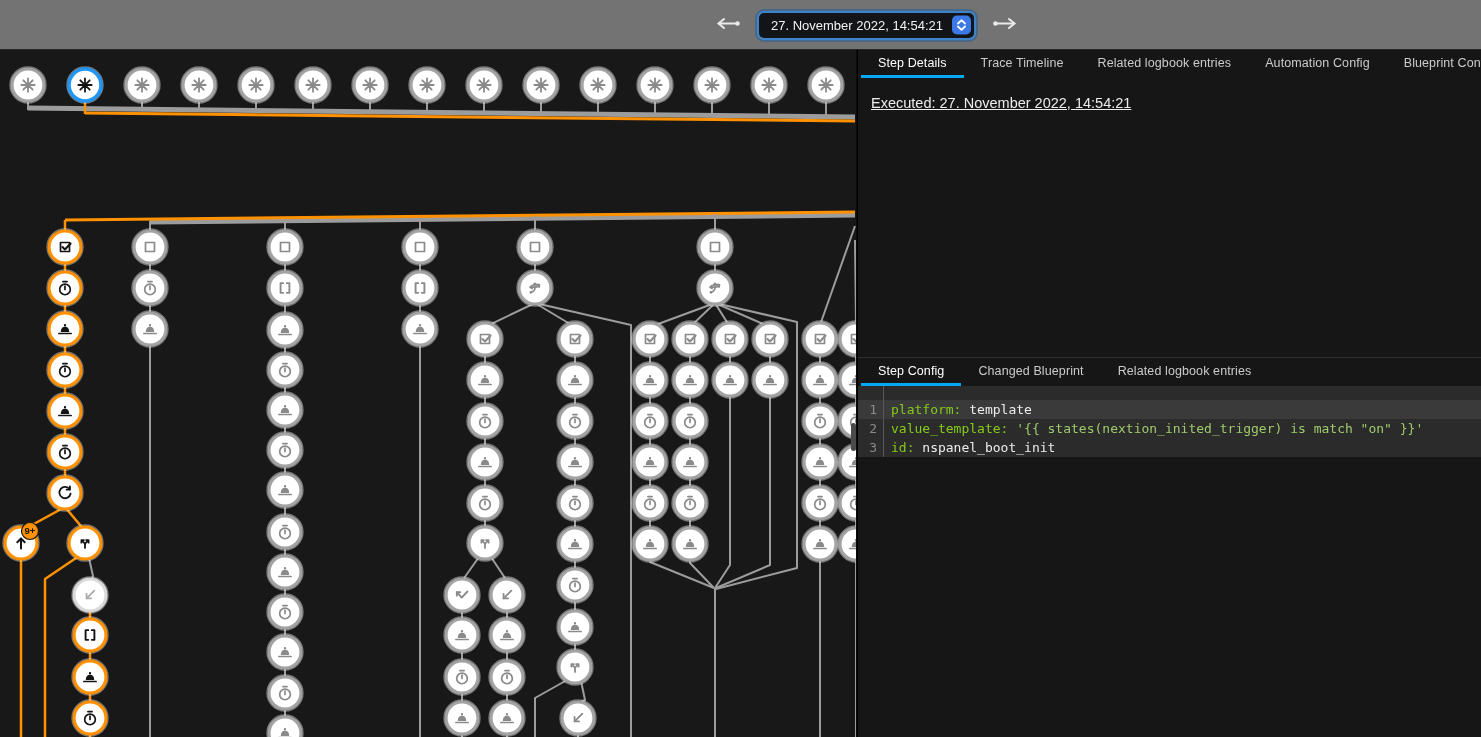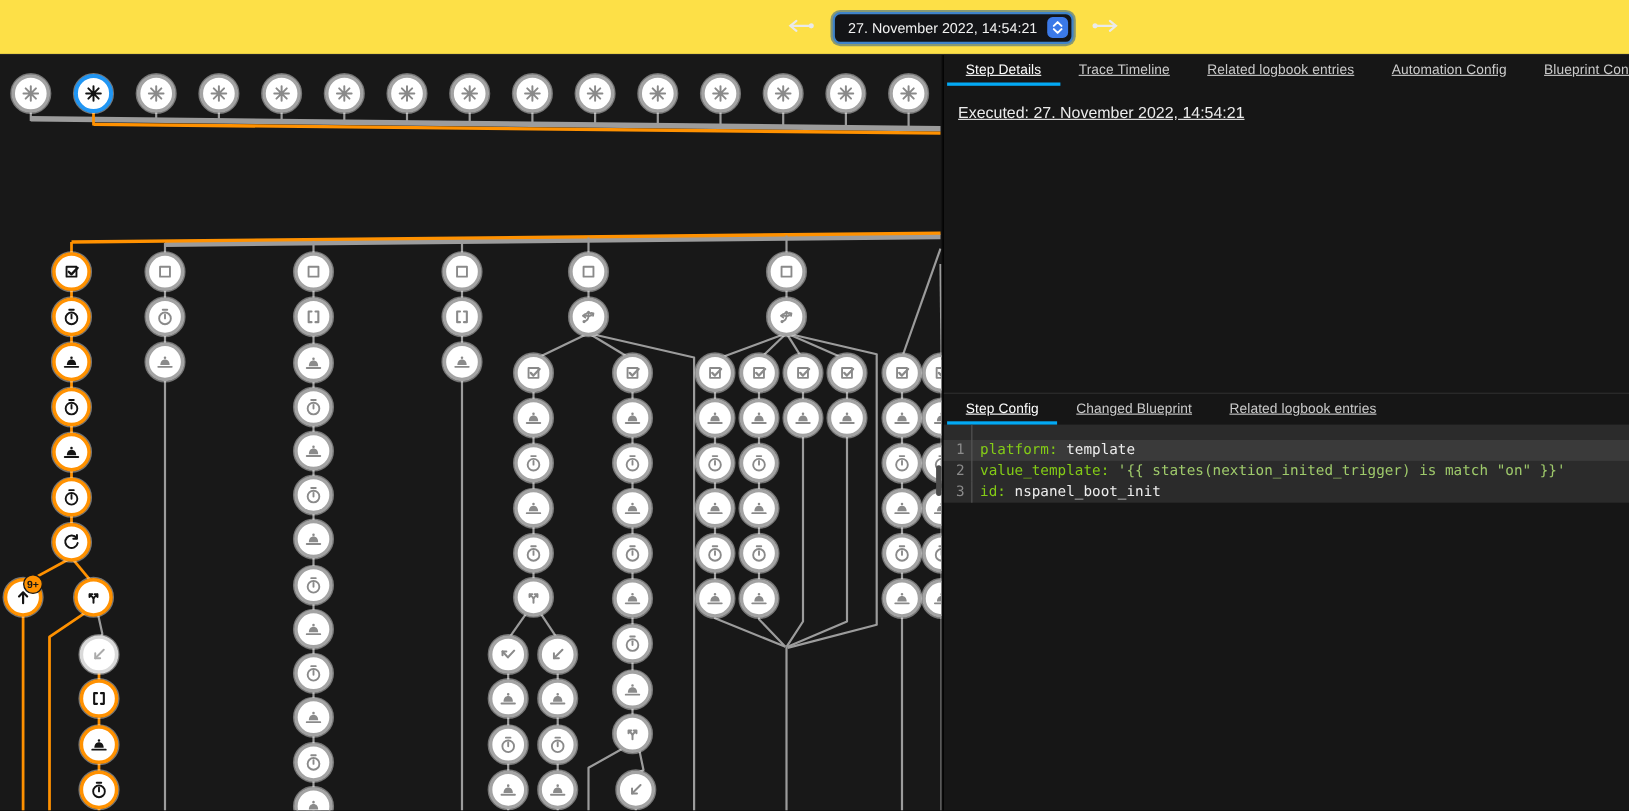--- a/index.html
+++ b/index.html
@@ -1,20 +1,20 @@
 <!DOCTYPE html>
 <html><head>
 <meta charset="utf-8">
 <style>
   html,body{margin:0;padding:0;background:#0c0c0c;}
   body{width:1481px;height:737px;position:relative;overflow:hidden;
        font-family:"Liberation Sans",sans-serif;-webkit-font-smoothing:antialiased;}
 
   
-  .topbar{position:absolute;left:0;top:0;width:1481px;height:50px;background:#fde047;
+  .topbar{position:absolute;left:0;top:0;width:1481px;height:50px;background:#737373;
           border-bottom:1px solid #262626;box-sizing:border-box;}
   .topbar-center{position:absolute;left:712px;top:0;height:50px;display:flex;align-items:center;gap:13px;}
   .nav-btn{background:none;border:none;padding:2px;cursor:pointer;display:flex;align-items:center;}
   .trace-select{appearance:none;-webkit-appearance:none;position:relative;
         background:#131417;color:#f2f2f2;font-family:"Liberation Sans",sans-serif;
         font-size:13px;padding:5px 30px 5px 12px;border-radius:7px;
         border:2px solid #3f83c9;box-shadow:0 0 0 2px rgba(38,92,150,.55);outline:none;}
   .select-wrap{position:relative;display:flex;align-items:center;}
   .stepper{position:absolute;right:5px;top:50%;transform:translateY(-50%);width:19px;height:19px;
         background:#3b79e8;border-radius:5px;pointer-events:none;display:flex;align-items:center;justify-content:center;}
@@ -22,21 +22,21 @@
   
   .graph-pane{position:absolute;left:0;top:50px;width:856px;height:687px;background:#181818;overflow:hidden;}
   .graph-pane svg{display:block;}
   .graph-scrollbar{position:absolute;left:851px;top:423px;width:5px;height:28px;background:#4a4a4a;border-radius:3px;}
 
   
   .right-panel{position:absolute;left:857px;top:50px;width:624px;height:687px;background:#161616;
                border-left:1px solid #000;box-sizing:border-box;}
   .tabrow{display:flex;align-items:stretch;height:28px;padding-left:3px;}
   .tab{display:flex;align-items:center;padding:0 17px;font-size:12.5px;color:#cbcbcb;
-       border-bottom:3px solid transparent;cursor:pointer;white-space:nowrap;letter-spacing:.1px;text-decoration:underline;}
+       border-bottom:3px solid transparent;cursor:pointer;white-space:nowrap;letter-spacing:.1px;}
   .tab.active{color:#ffffff;border-bottom-color:#03a9f4;}
   .executed-line{margin:17px 0 0 13px;font-size:14.5px;color:#ececec;text-decoration:underline;}
 
   .config-section{position:absolute;left:0;top:307px;width:624px;border-top:1px solid #2e2e2e;}
   
   .codeblock{background:#2b2b2b;padding-top:13px;font-family:"DejaVu Sans Mono",monospace;
              font-size:13px;line-height:19px;color:#ededed;}
   .code-row{display:flex;height:19px;}
   .code-row.hl{background:#3a3a3a;}
   .gutter{width:19px;flex:0 0 19px;text-align:right;padding-right:6px;color:#8b8b8b;

